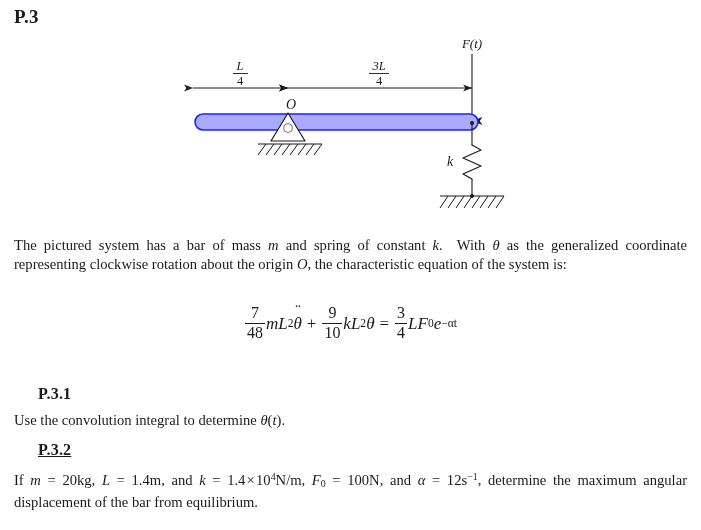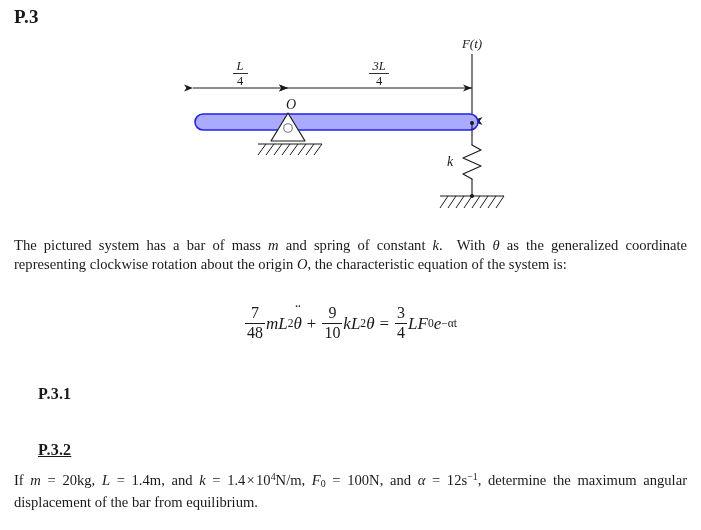--- a/index.html
+++ b/index.html
@@ -242,19 +242,22 @@
         <span class="den">4</span>
       </span>
       <span class="mi">LF</span>
         <sub class="msub">0</sub>
         <span class="mi">e</span>
         <sup class="msup mi">−αt</sup>
     </span>
   </div>
 
   <div class="h-sub" id="h-p31">P.3.1</div>
+  <div class="para" id="para-p31">
+    <span class="mrm">Use the convolution integral to determine </span><span class="mi">θ</span><span class="mrm">(</span><span class="mi">t</span><span class="mrm">).</span>
+  </div>
 
   <div class="h-sub" id="h-p32">P.3.2</div>
   <div class="para" id="para-p32">
     <span class="mrm">If </span><span class="nb"><span class="mi">m</span><span class="mrm"> = 20kg</span></span><span class="mrm">, </span><span class="nb"><span class="mi">L</span><span class="mrm"> = 1.4m</span></span><span class="mrm">, and </span><span class="nb"><span class="mi">k</span><span class="mrm"> = 1.4 × 10</span><sup class="msup">4</sup><span class="mrm">N/m</span></span><span class="mrm">, </span><span class="nb"><span class="mi">F</span><sub class="msub">0</sub><span class="mrm"> = 100N</span></span><span class="mrm">, and </span><span class="nb"><span class="mi">α</span><span class="mrm"> = 12s</span><sup class="msup">−1</sup></span><span class="mrm">, determine the maximum angular displacement of the bar from equilibrium.</span>
   </div>
 
 </div>
 
 </body></html>

